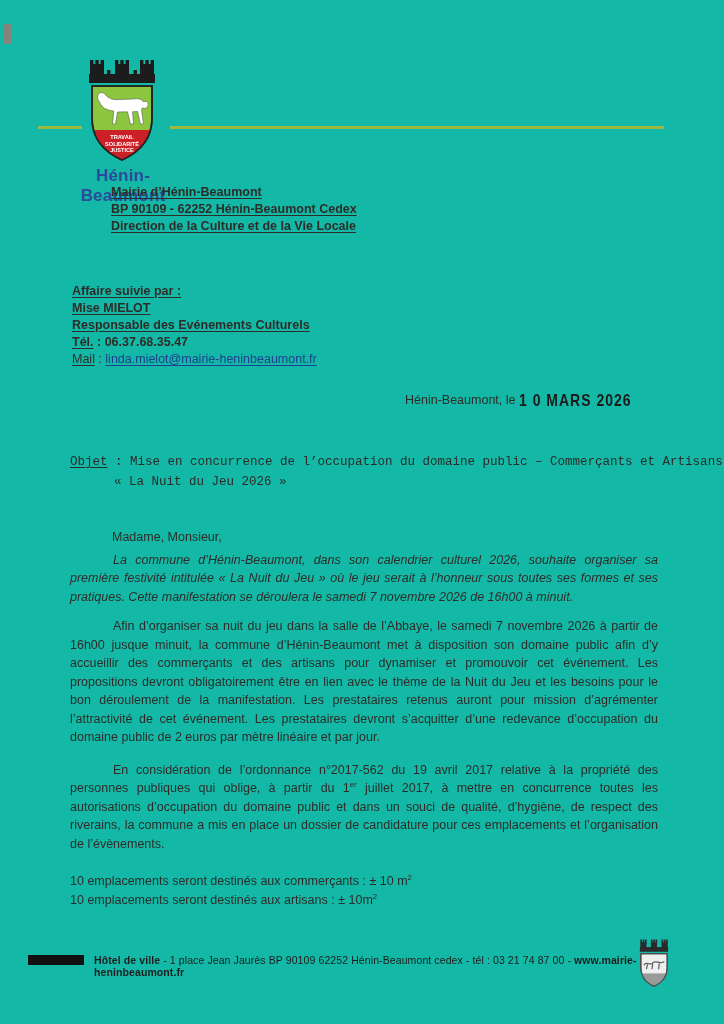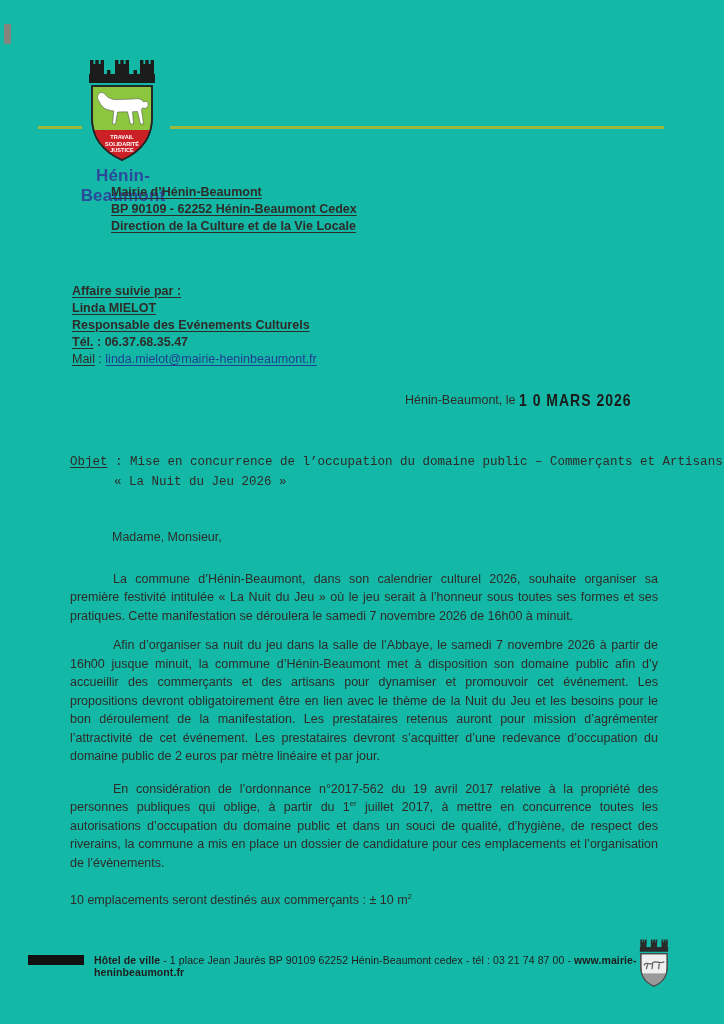--- a/index.html
+++ b/index.html
@@ -40,21 +40,21 @@
     transform: scaleY(1.12); display: inline-block; vertical-align: -1px;
   }
   .subject { position: absolute; left: 70px; top: 452px; font-size: 12.5px; line-height: 20px; font-family: Liberation Mono, monospace; }
   .subject .line2 { margin-left: 44px; }
   .letter-body {
     position: absolute; left: 70px; top: 528px; width: 588px;
     font-size: 12.5px; line-height: 18.5px; text-align: justify;
   }
   .salutation { margin-left: 42px; }
   .letter-body p { text-indent: 43px; }
-  .p1 { margin-top: 23px; }
+  .p1 { margin-top: 4px; font-style: italic; }
   .p2 { margin-top: 11px; }
   .p3 { margin-top: 14px; }
   sup { font-size: 0.62em; vertical-align: super; line-height: 0; }
   .allotments { margin-top: 19px; text-align: left; }
   .footer-bar { position: absolute; left: 28px; top: 955px; width: 56px; height: 10px; background: #111; }
   .footer-text {
     position: absolute; left: 94px; top: 954px; width: 545px;
     font-size: 10.5px; color: #1d1d1d; letter-spacing: 0.1px;
   }
   .footer-logo { position: absolute; left: 638px; top: 938px; }
@@ -107,40 +107,41 @@
   <div class="city-name">Hénin-Beaumont</div>
 
   <div class="sender">
     <div>Mairie d’Hénin-Beaumont</div>
     <div>BP 90109 - 62252 Hénin-Beaumont Cedex</div>
     <div>Direction de la Culture et de la Vie Locale</div>
   </div>
 
   <div class="contact">
     <div class="b u">Affaire suivie par :</div>
-    <div class="b u">Linda MIELOT</div>
+    <div class="b u">Mise MIELOT</div>
     <div class="b u">Responsable des Evénements Culturels</div>
     <div><span class="b u">Tél.</span><span class="b"> : 06.37.68.35.47</span></div>
     <div><span class="u">Mail</span><span> : </span><span class="email-link">linda.mielot@mairie-heninbeaumont.fr</span></div>
   </div>
 
   <div class="dateline"><span>Hénin-Beaumont, le </span><span class="date-stamp">1 0 MARS 2026</span></div>
 
   <div class="subject">
     <div><span class="u">Objet</span><span> :  </span><span>Mise en concurrence de l’occupation du domaine public – Commerçants et Artisans</span></div>
     <div class="line2">« La Nuit du Jeu 2026 »</div>
   </div>
 
   <div class="letter-body">
     <div class="salutation">Madame, Monsieur,</div>
     <p class="p1">La commune d’Hénin-Beaumont, dans son calendrier culturel 2026, souhaite organiser sa première festivité intitulée « La Nuit du Jeu » où le jeu serait à l’honneur sous toutes ses formes et ses pratiques. Cette manifestation se déroulera le samedi 7 novembre 2026 de 16h00 à minuit.</p>
     <p class="p2">Afin d’organiser sa nuit du jeu dans la salle de l’Abbaye, le samedi 7 novembre 2026 à partir de 16h00 jusque minuit, la commune d’Hénin-Beaumont met à disposition son domaine public afin d’y accueillir des commerçants et des artisans pour dynamiser et promouvoir cet événement. Les propositions devront obligatoirement être en lien avec le thème de la Nuit du Jeu et les besoins pour le bon déroulement de la manifestation. Les prestataires retenus auront pour mission d’agrémenter l’attractivité de cet événement. Les prestataires devront s’acquitter d’une redevance d’occupation du domaine public de 2 euros par mètre linéaire et par jour.</p>
     <p class="p3"><span>En considération de l’ordonnance n°2017-562 du 19 avril 2017 relative à la propriété des personnes publiques qui oblige, à partir du 1</span><sup>er</sup><span> juillet 2017, à mettre en concurrence toutes les autorisations d’occupation du domaine public et dans un souci de qualité, d’hygiène, de respect des riverains, la commune a mis en place un dossier de candidature pour ces emplacements et l’organisation de l’évènements.</span></p>
     <div class="allotments">
       <div><span>10 emplacements seront destinés aux commerçants : ± 10 m</span><sup>2</sup></div>
+      <div><span>10 emplacements seront destinés aux artisans : ± 10m</span><sup>2</sup></div>
     </div>
   </div>
 
   <div class="footer-bar"></div>
   <div class="footer-text"><span class="b">Hôtel de ville</span><span> - 1 place Jean Jaurès BP 90109 62252 Hénin-Beaumont cedex - tél : 03 21 74 87 00 - </span><span class="b">www.mairie-heninbeaumont.fr</span></div>
   <svg class="footer-logo" width="32" height="52" viewBox="0 0 34 52">
     <defs>
       <clipPath id="fShieldClip">
           <path d="M3 15 H31 V29 C31 40 26 46 17 49.5 C8 46 3 40 3 29 Z"></path>
         </clipPath>

